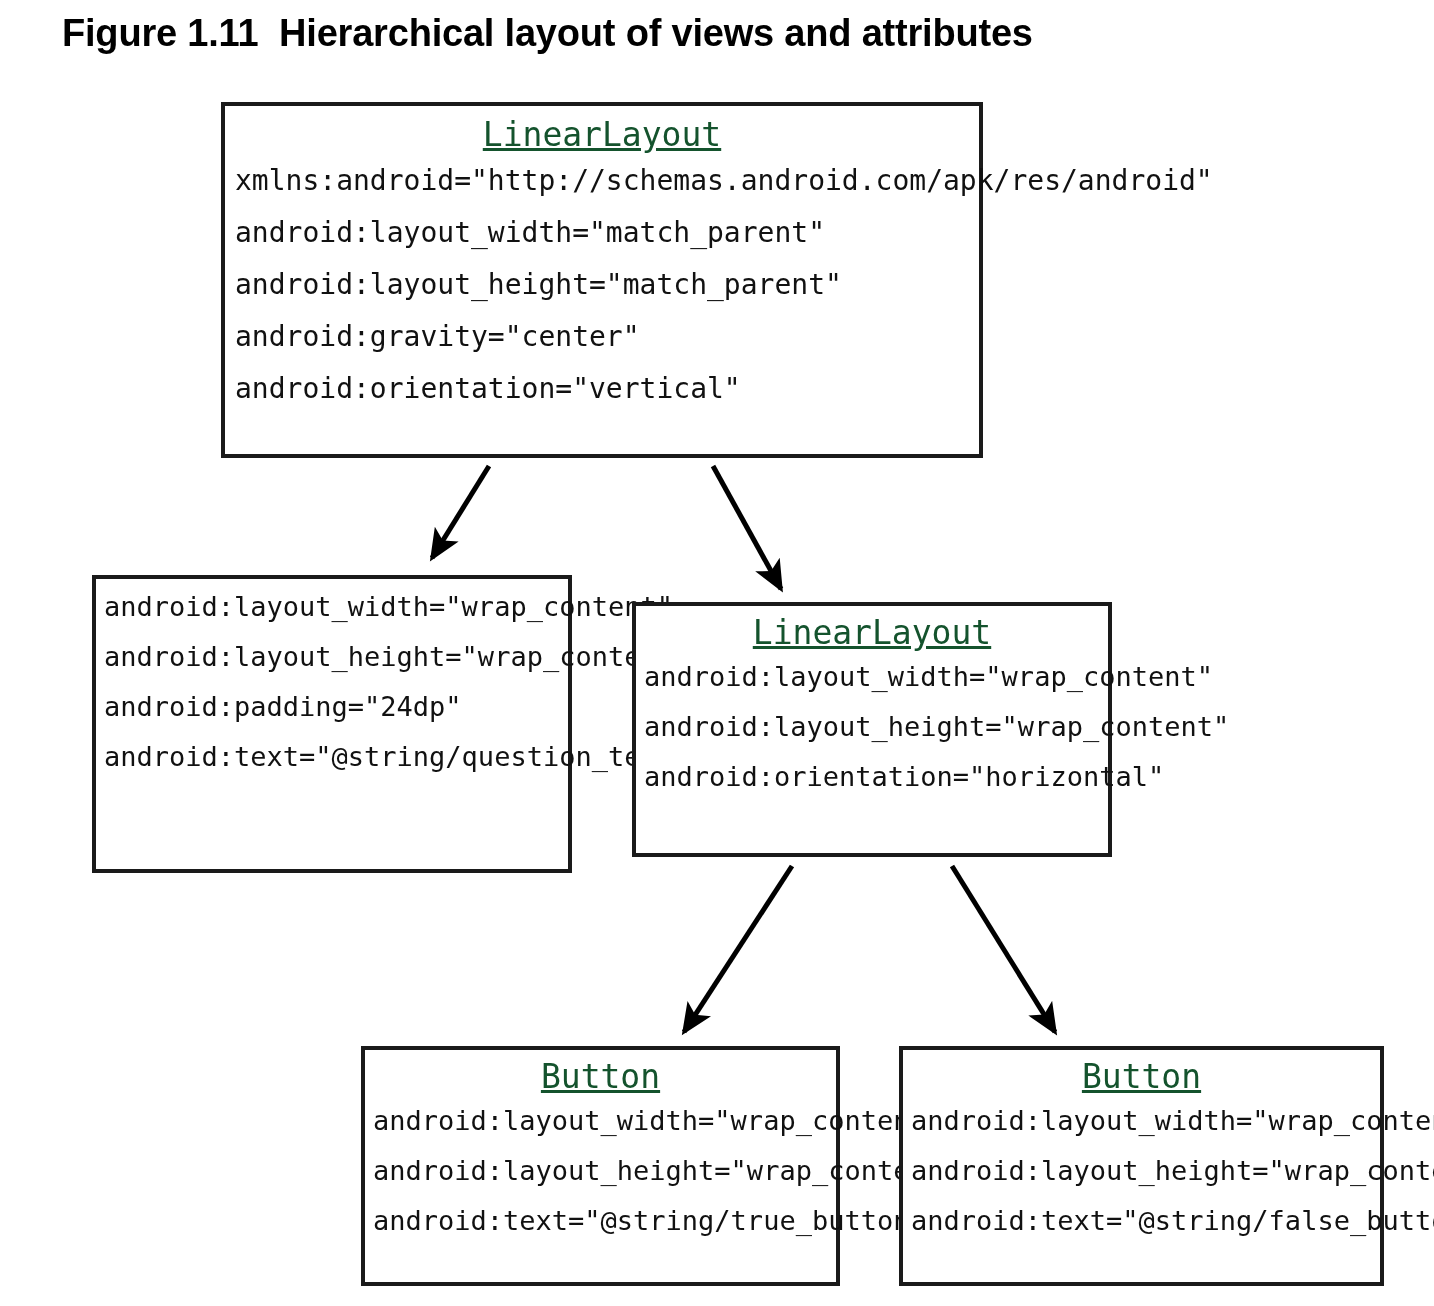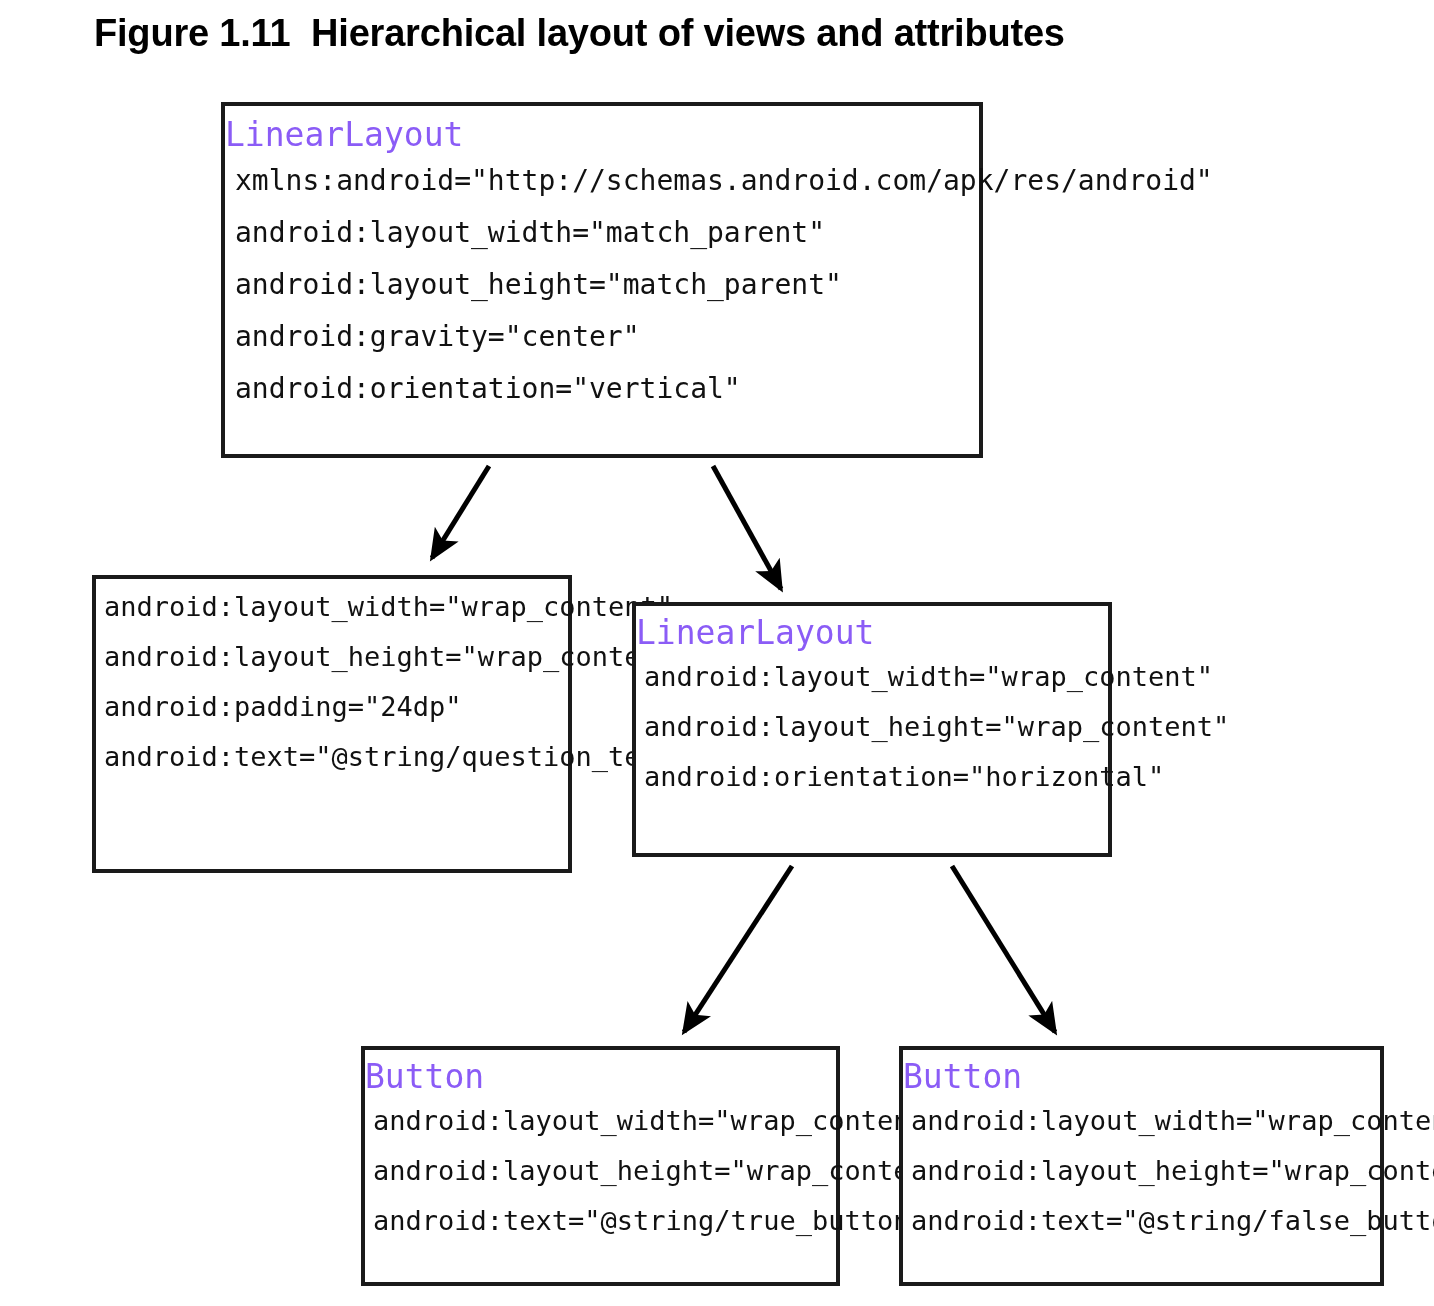--- a/index.html
+++ b/index.html
@@ -20,21 +20,20 @@
   #figure-title {
     position: absolute;
     left: 62px;
     top: 12px;
     font-family: "Liberation Sans", sans-serif;
     font-weight: bold;
     font-size: 38px;
     letter-spacing: -0.2px;
     color: #000000;
     white-space: pre;
-    margin-left: 32px;
   }
 
   
   #connectors {
     position: absolute;
     left: 0;
     top: 0;
     width: 1434px;
     height: 1306px;
     pointer-events: none;
@@ -42,24 +41,26 @@
 
   
   .node {
     position: absolute;
     box-sizing: border-box;
     background: #ffffff;
     border: 4px solid #1a1a1a;
     padding: 0;
   }
   .node-title {
+    text-align: center;
     font-family: "DejaVu Sans Mono", "Liberation Mono", monospace;
-    color: #8b5cf6;
+    color: #14532d;
     white-space: pre;
     line-height: 1.0;
+    text-decoration: underline;
   }
   .attr-list {
     margin: 0;
     padding: 0;
     list-style: none;
   }
   .attr {
     font-family: "DejaVu Sans Mono", "Liberation Mono", monospace;
     color: #111111;
     white-space: pre;

